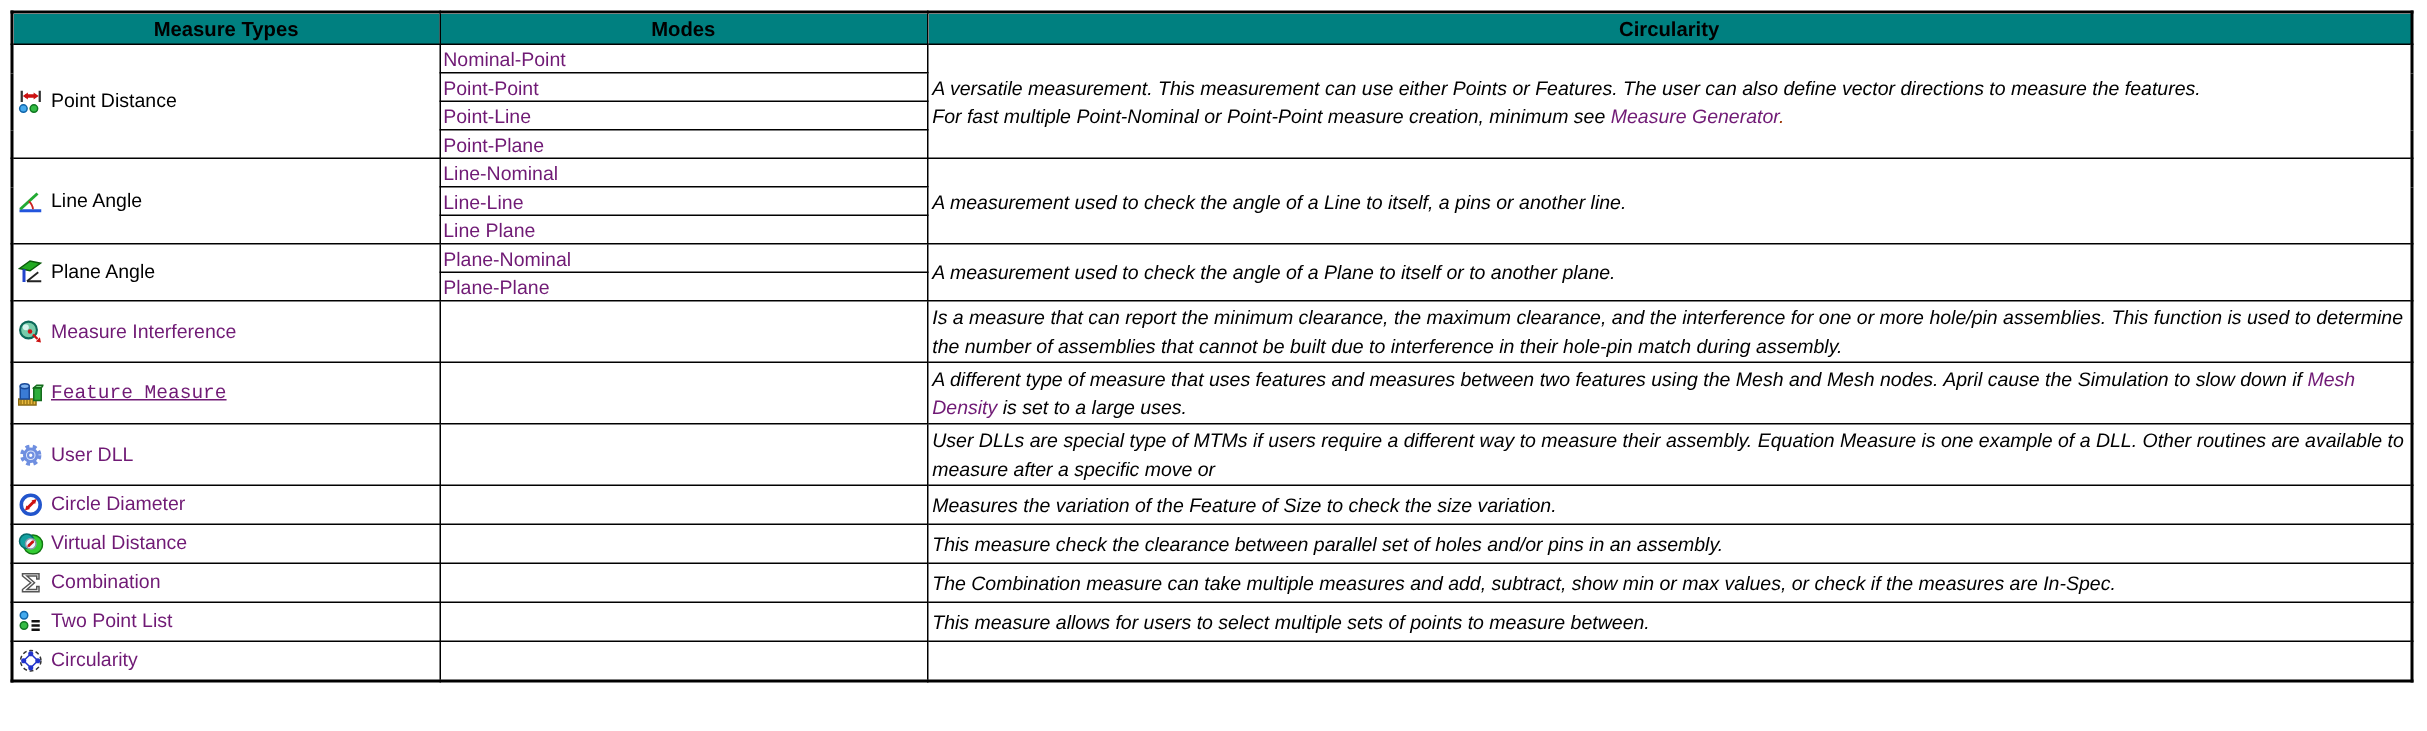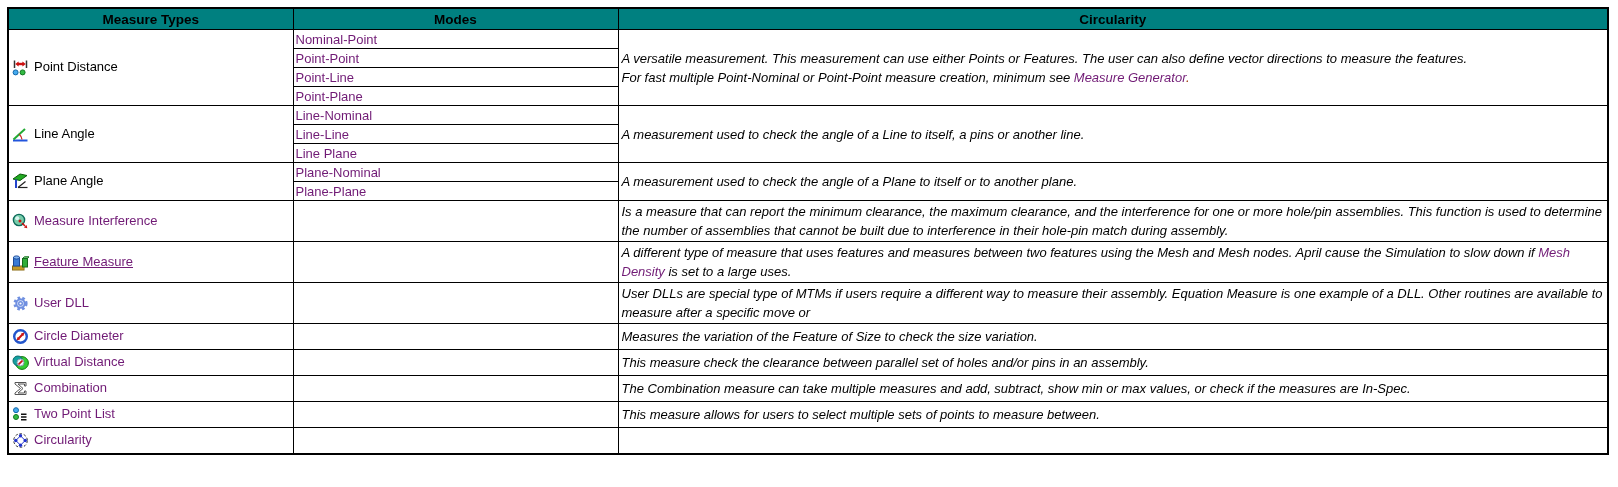--- a/index.html
+++ b/index.html
@@ -10,21 +10,21 @@
   th{background:#008080;color:#000;font-weight:bold;font-size:13.5px;height:20px;text-align:center;}
   tr.rh-mode{height:19px;}
   tr.rh-icon{height:26px;}
   td.mode-cell{padding:0 1px 0 2px;}
   td.desc-cell{padding:1px 3px;}
   .desc{line-height:19px;font-style:italic;}
   .type-inner{display:flex;gap:5px;padding-left:1px;}
   .icon{display:inline-flex;width:17px;height:17px;flex:none;}
   .icon svg{width:17px;height:17px;}
   a.link{color:#701a75;text-decoration:none;cursor:pointer;}
-  a.link.u{text-decoration:underline;}
+  a.link.u{text-decoration:underline;font-family:Liberation Mono, monospace;}
   .type-label{color:#000;}
   .note-period{color:#993300;}
 </style>
 </head>
 <body>
 
 <div class="wrap">
 <table class="measure-table">
   <colgroup>
         <col style="width:285px">

